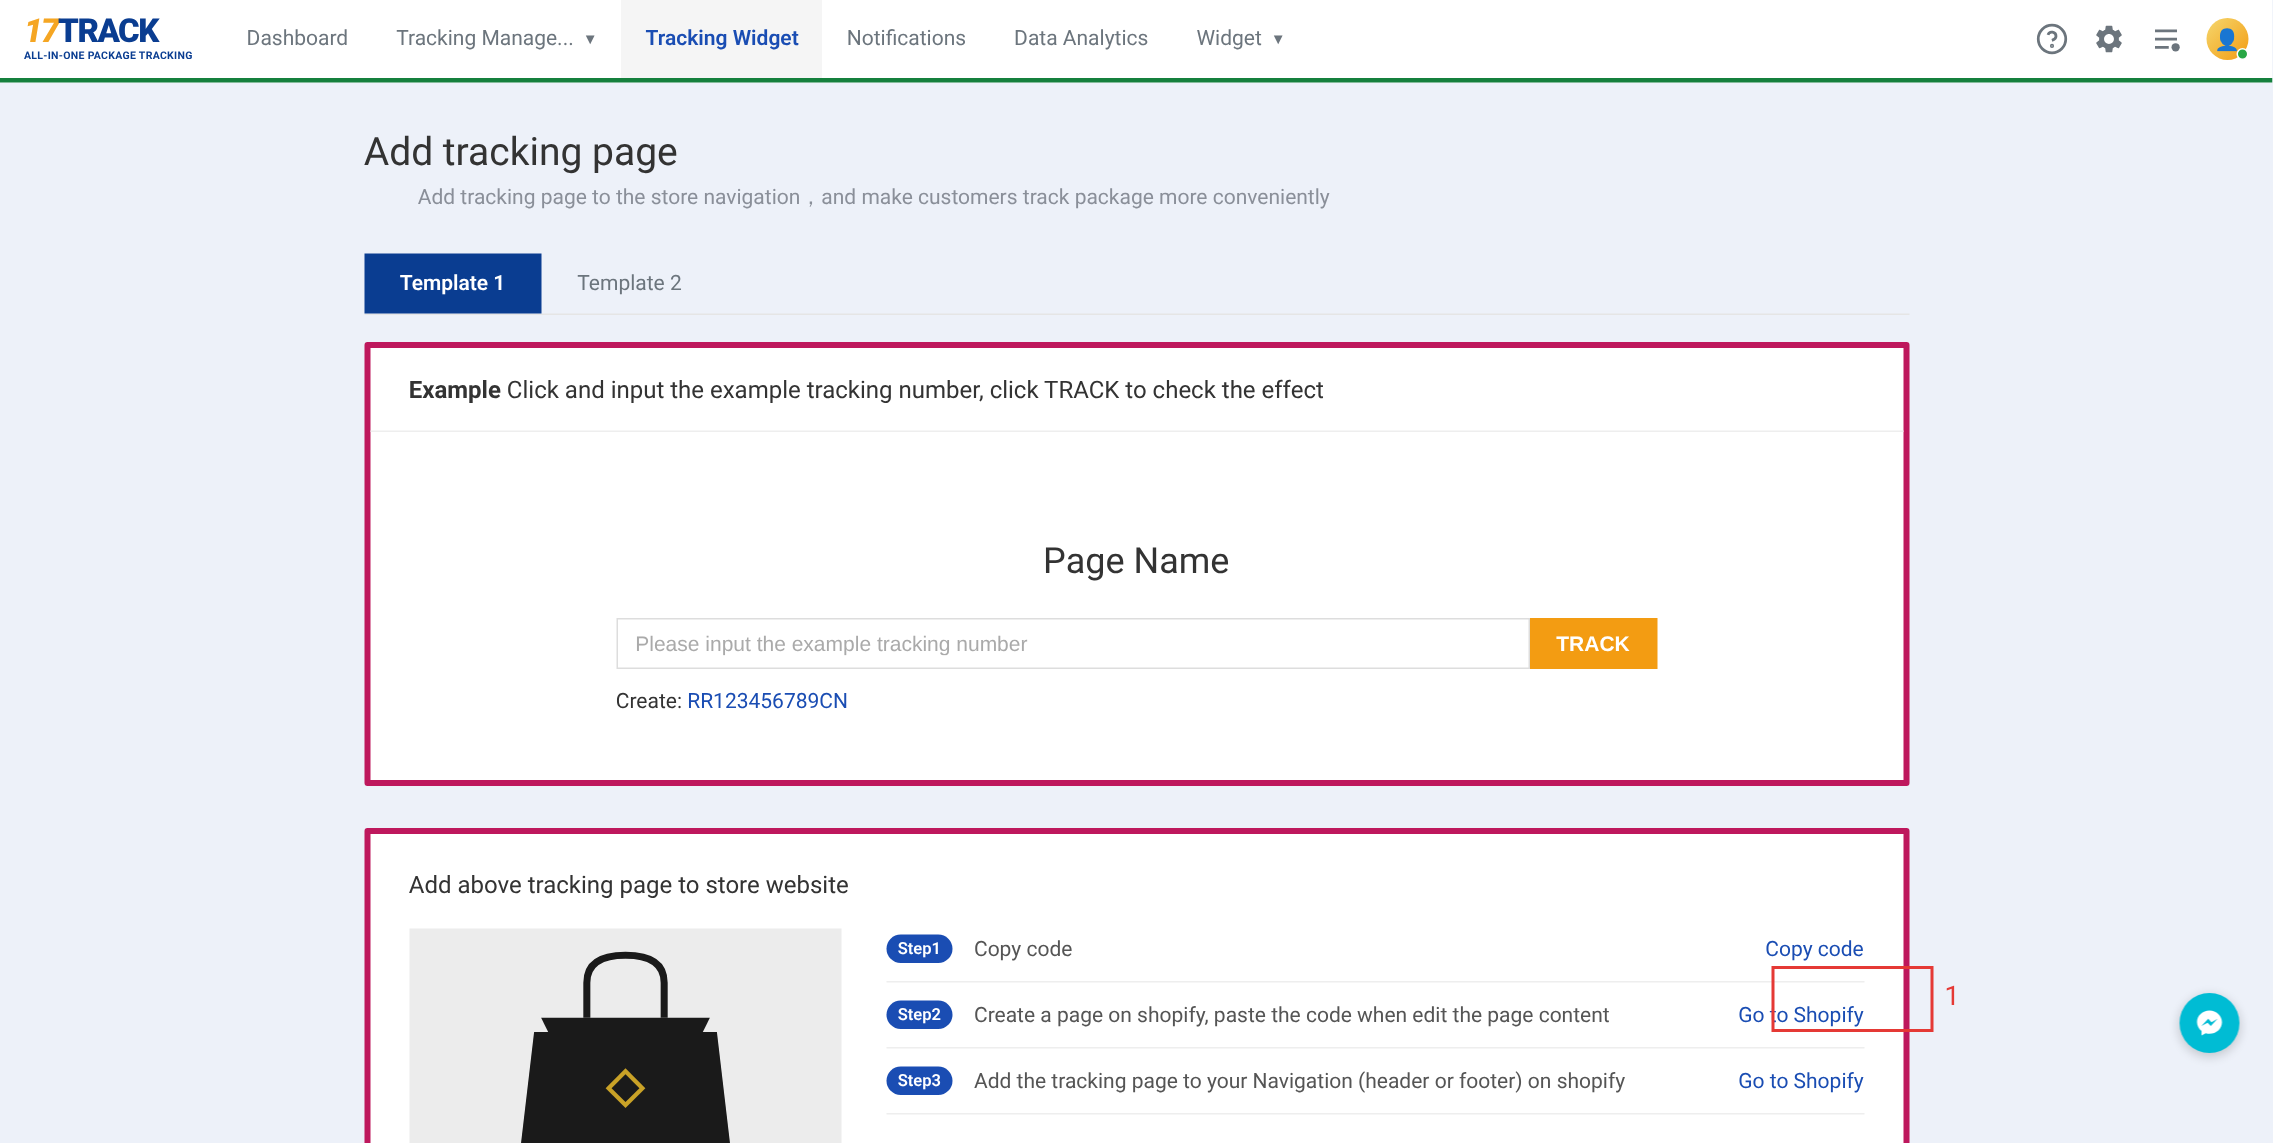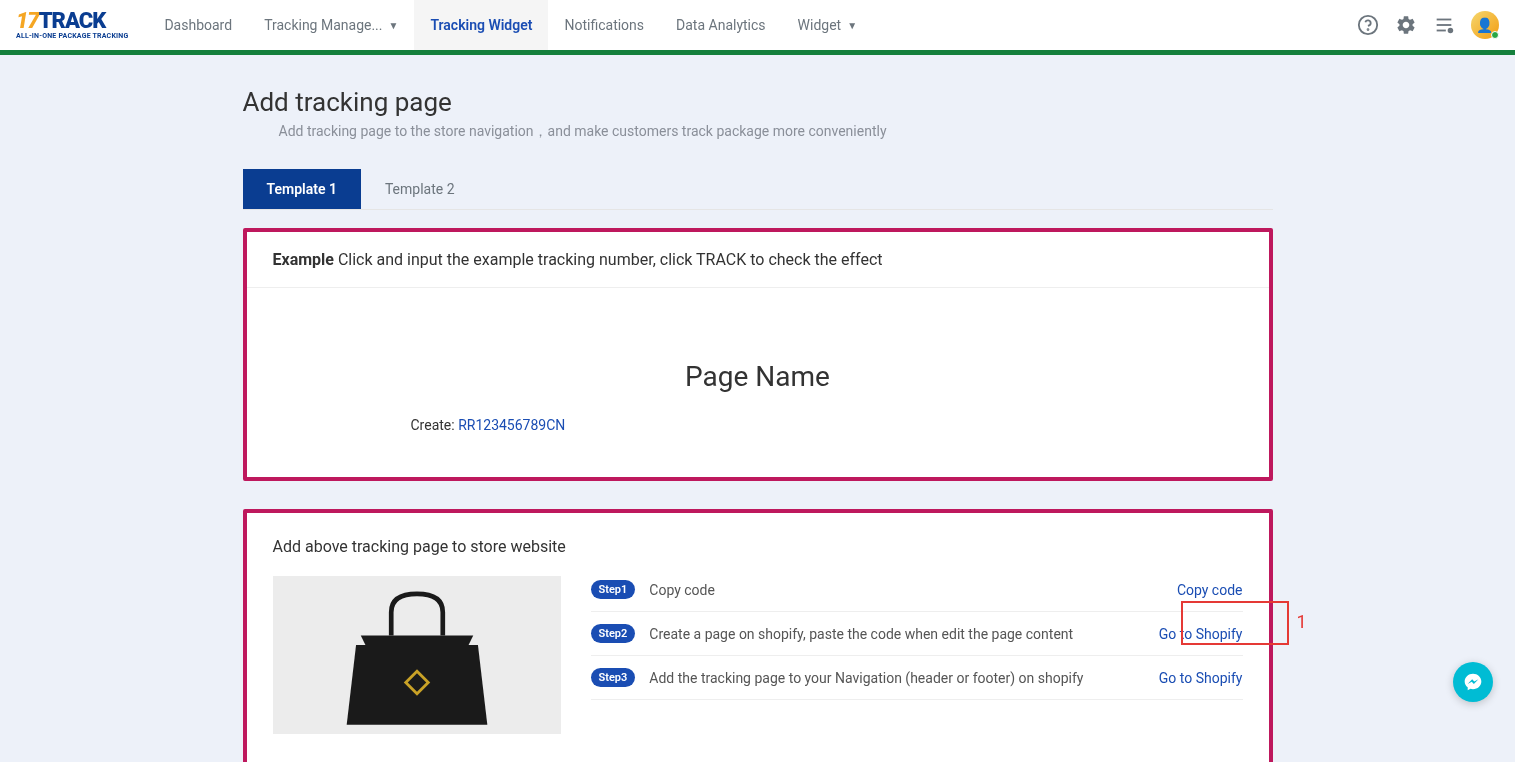--- a/index.html
+++ b/index.html
@@ -1,19 +1,19 @@
 <!DOCTYPE html>
 <html><head>
   <meta charset="utf-8">
   <style>
     * { margin: 0; padding: 0; box-sizing: border-box; }
     body { font-family: -apple-system, BlinkMacSystemFont, "Segoe UI", Roboto, "Helvetica Neue", Arial, sans-serif; background: #edf1f9; color: #333; }
     
     
-    .header { background: #fff; height: 55px; display: flex; align-items: center; padding: 0 16px; border-bottom: 5px solid #15803d; }
+    .header { background: #fff; height: 55px; display: flex; align-items: center; padding: 0 16px; border-bottom: 3px solid #15803d; }
     .logo { display: flex; flex-direction: column; margin-right: 20px; }
     .logo-main { font-weight: 900; font-size: 22px; line-height: 1; letter-spacing: -1px; }
     .logo-17 { color: #f5a623; font-style: italic; }
     .logo-track { color: #0a3d91; }
     .logo-sub { font-size: 7px; color: #0a3d91; font-weight: 700; letter-spacing: 0.2px; }
     
     .nav { display: flex; height: 100%; }
     .nav-item { display: flex; align-items: center; padding: 0 16px; color: #6c757d; font-size: 14px; cursor: pointer; height: 100%; }
     .nav-item.active { color: #1a4db3; font-weight: 600; background: #f5f5f5; }
     .nav-caret { margin-left: 6px; font-size: 10px; }
@@ -33,21 +33,21 @@
     .tabs { display: flex; border-bottom: 1px solid #e5e5e5; }
     .tab { padding: 12px 24px; font-size: 14px; cursor: pointer; color: #6c757d; }
     .tab.active { background: #0a3d91; color: #fff; font-weight: 600; }
     
     
     .card { background: #fff; border: 4px solid #be185d; border-radius: 2px; }
     .example-card { margin-top: 18px; }
     .example-header { padding: 18px 26px; border-bottom: 1px solid #eee; font-size: 16px; color: #333; }
     .example-header strong { font-weight: 700; }
     .example-body { padding: 72px 40px 44px; text-align: center; }
-    .page-name-title { font-size: 28px; color: #333; margin-bottom: 24px; }
+    .page-name-title { font-size: 24px; color: #333; margin-bottom: 24px; }
     .track-row { display: flex; justify-content: center; max-width: 694px; margin: 0 auto; }
     .track-input { flex: 1; height: 34px; border: 1px solid #ddd; padding: 0 12px; font-size: 14px; outline: none; }
     .track-input::placeholder { color: #aaa; }
     .track-btn { height: 34px; padding: 0 18px; background: #f39c12; color: #fff; border: none; font-size: 14px; font-weight: 600; cursor: pointer; }
     .example-line { max-width: 694px; margin: 14px auto 0; text-align: left; font-size: 14px; color: #333; }
     .example-num { color: #1a4db3; }
     
     
     .steps-card { margin-top: 28px; padding: 24px 26px 40px; }
     .steps-title { font-size: 16px; color: #333; margin-bottom: 20px; }
@@ -130,20 +130,24 @@
     <div class="tab active">Template 1</div>
     <div class="tab">Template 2</div>
   </div>
 
   <div class="card example-card">
     <div class="example-header">
       <strong>Example</strong><span> Click and input the example tracking number, click TRACK to check the effect</span>
     </div>
     <div class="example-body">
       <div class="page-name-title">Page Name</div>
+      <div class="track-row">
+        <input class="track-input" placeholder="Please input the example tracking number" style="">
+        <button class="track-btn">TRACK</button>
+      </div>
       <div class="example-line">
         <span>Create: </span><span class="example-num">RR123456789CN</span>
       </div>
     </div>
   </div>
 
   <div class="card steps-card pos-wrap">
     <div class="steps-title">Add above tracking page to store website</div>
     <div class="steps-body">
       <div class="product-img">

